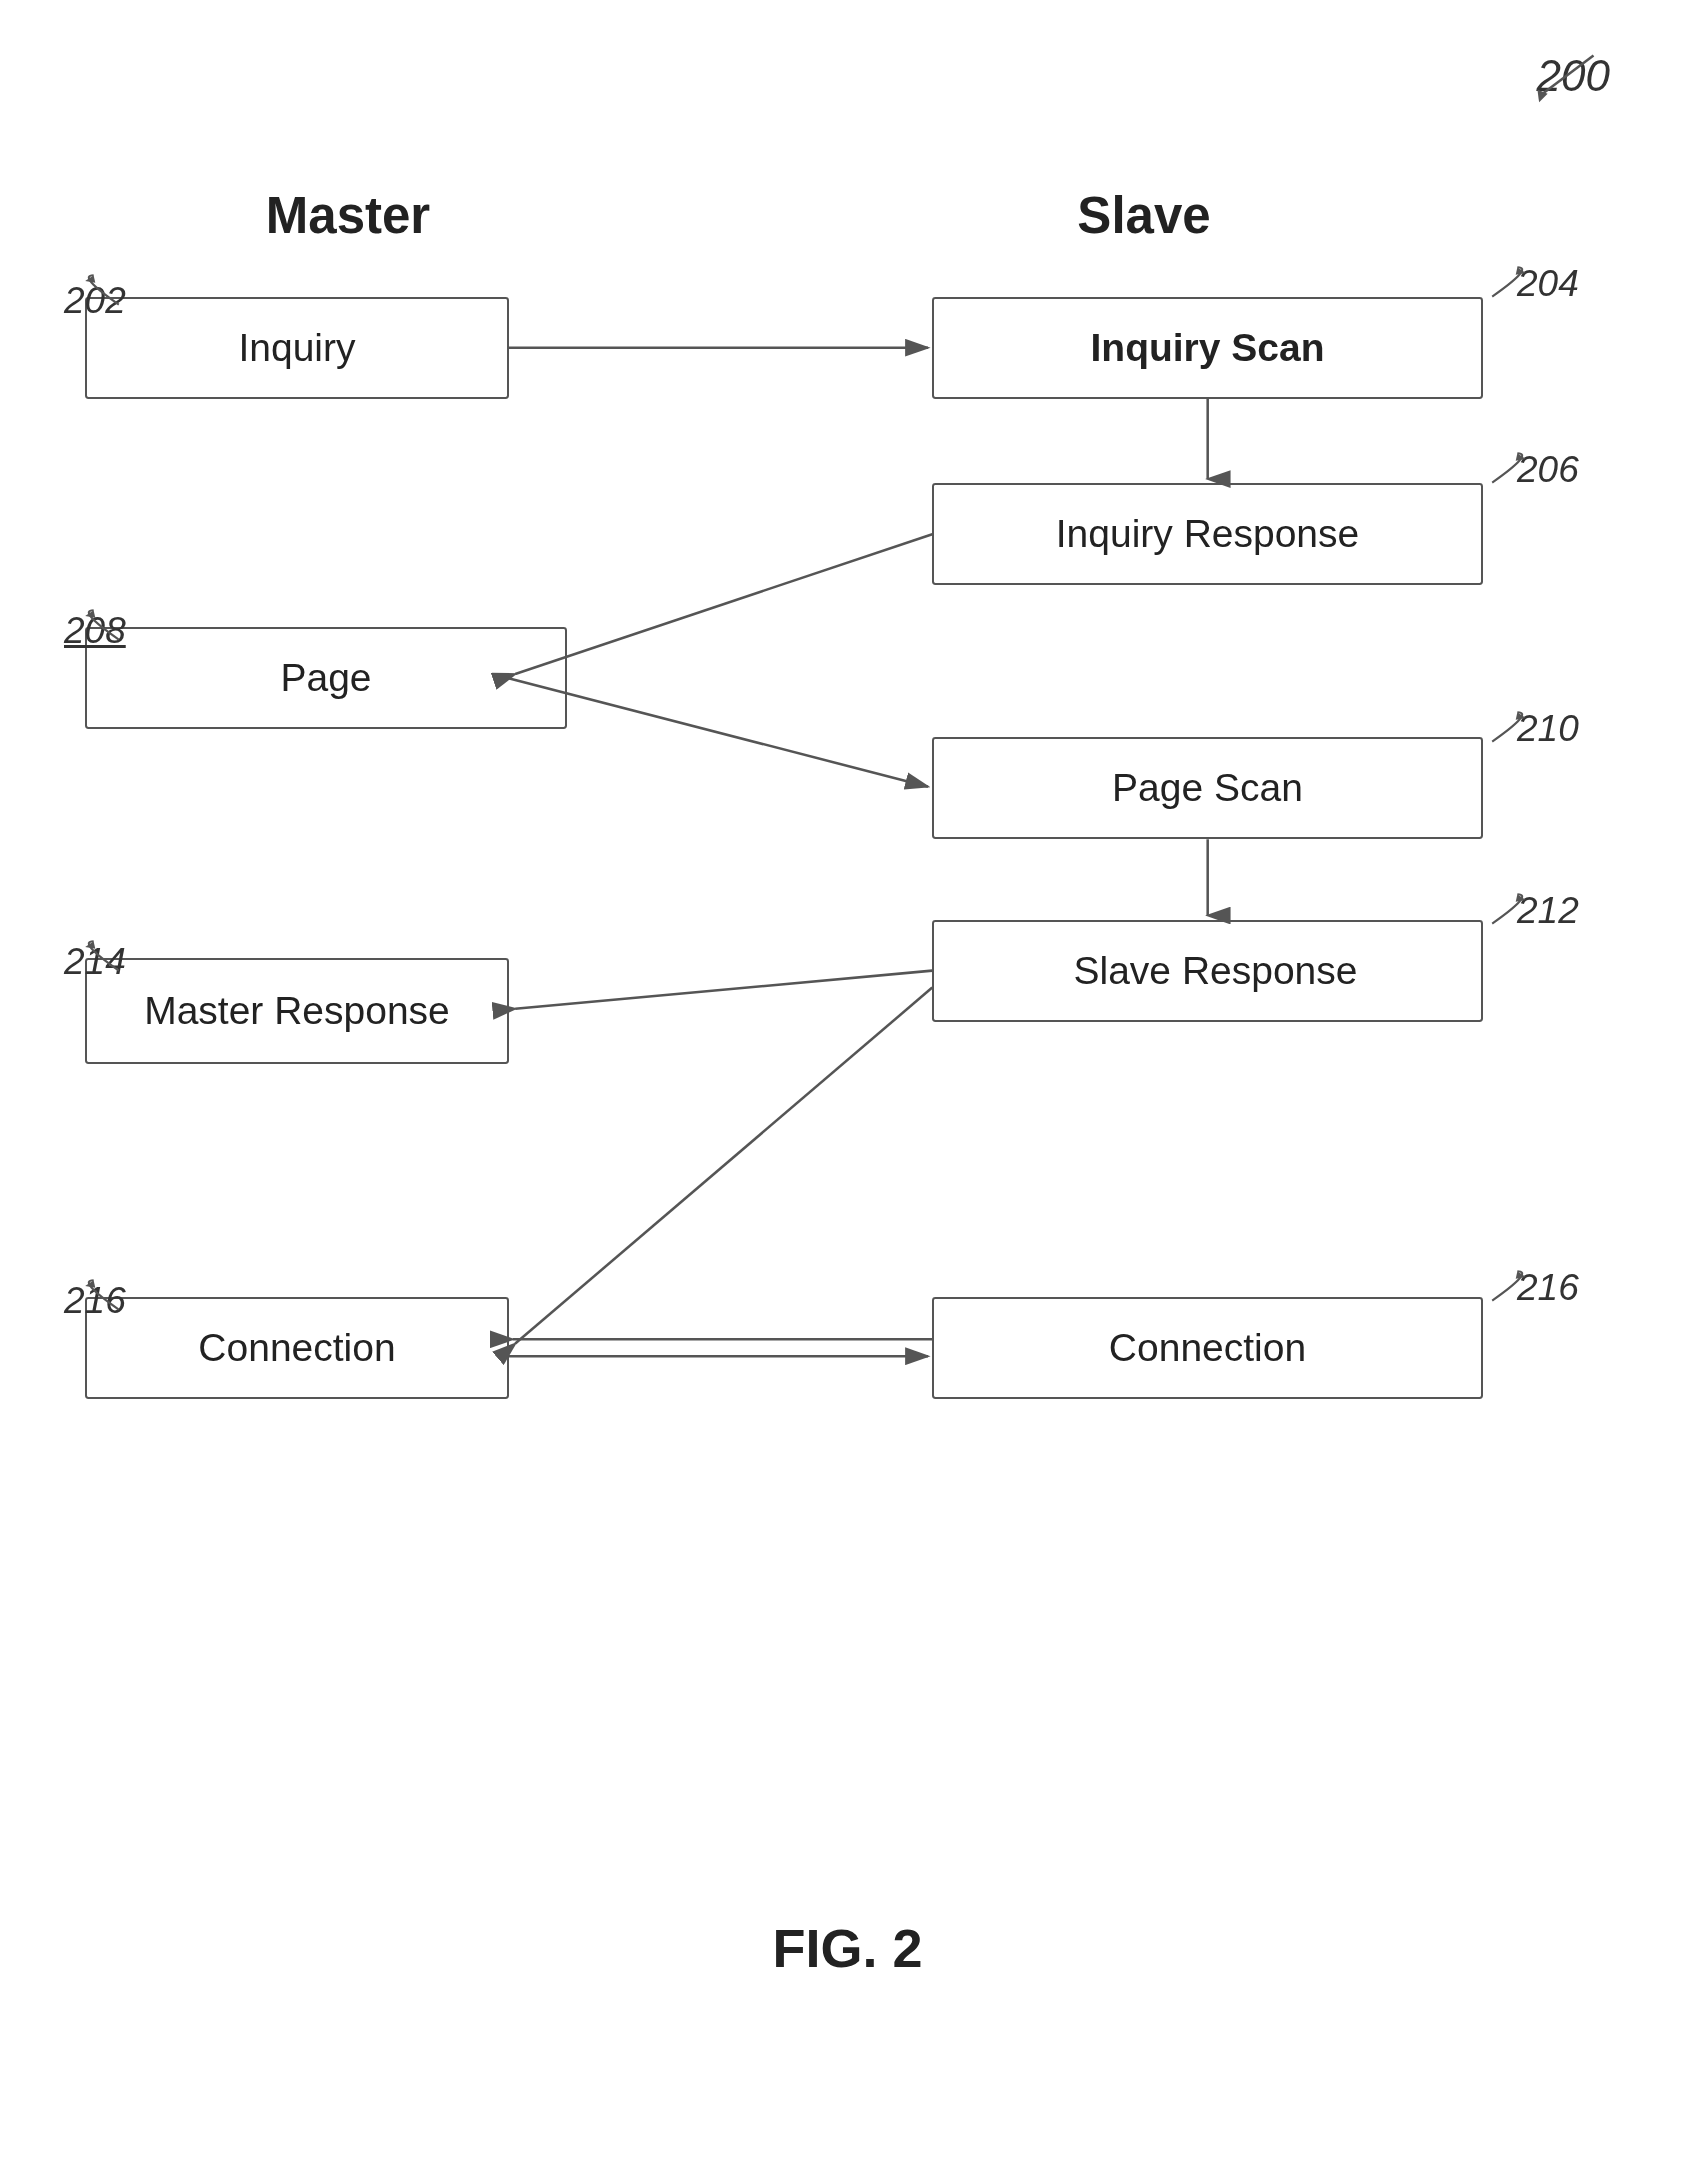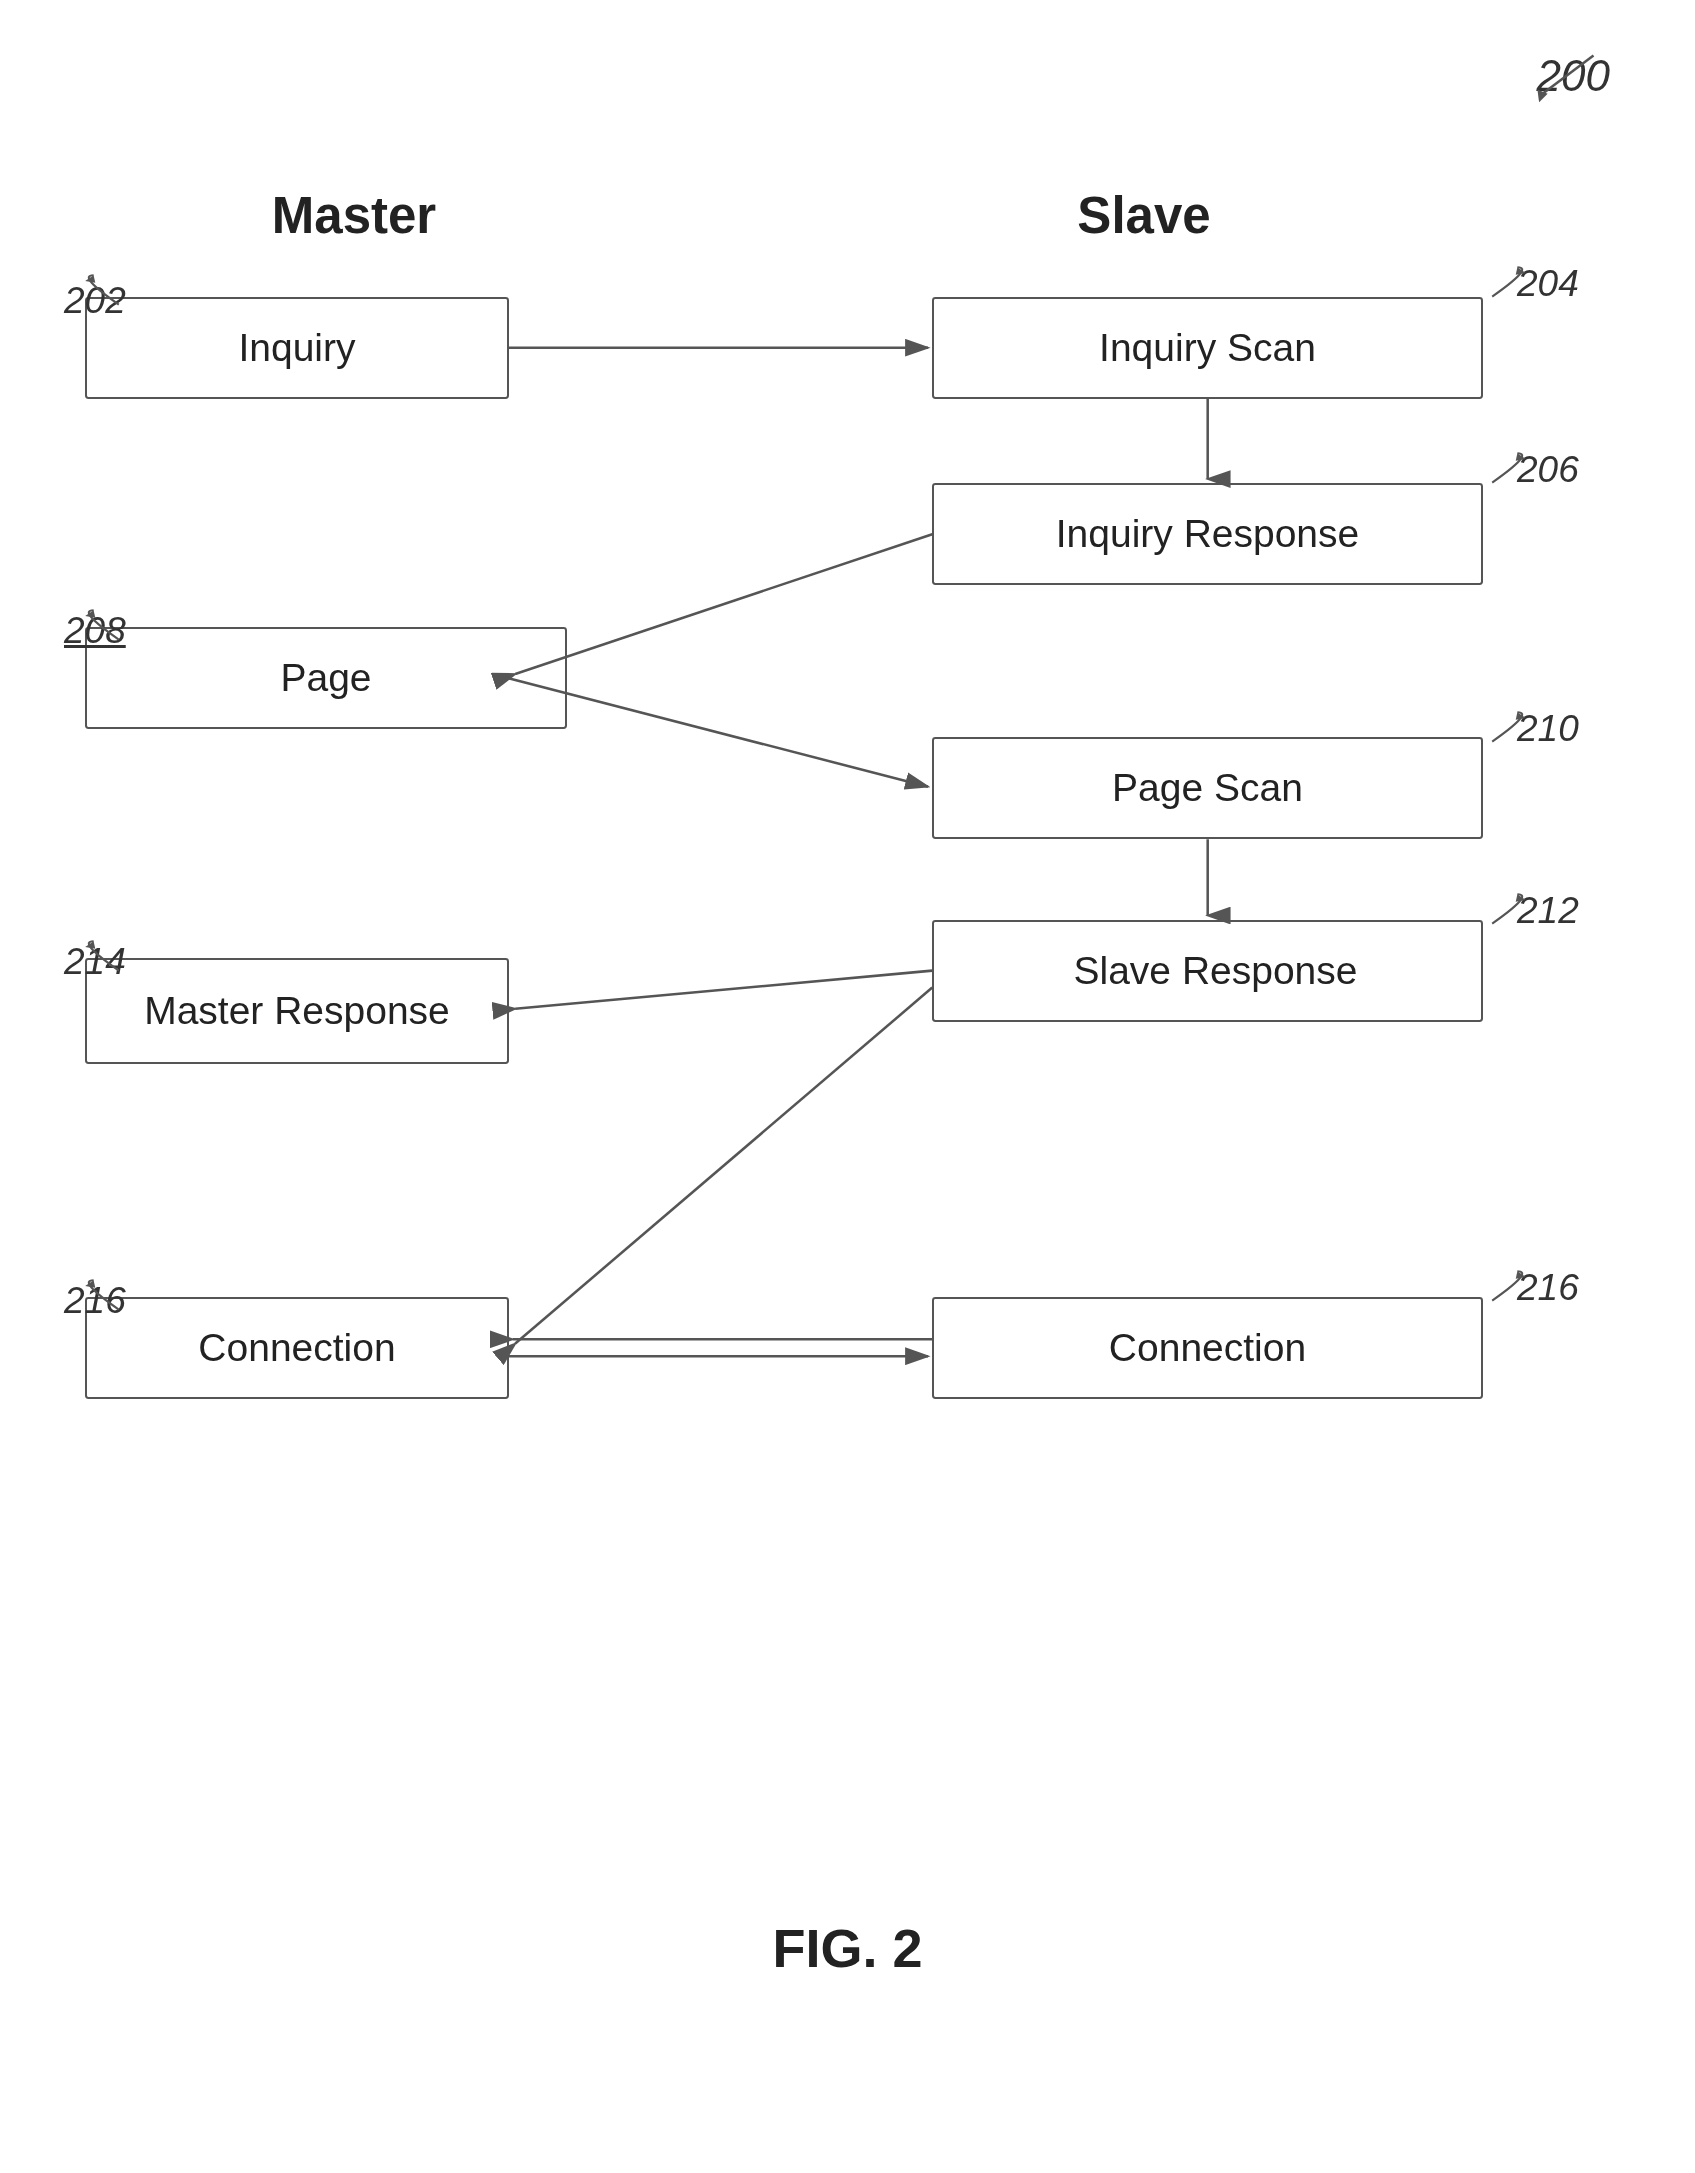--- a/index.html
+++ b/index.html
@@ -31,21 +31,21 @@
 
     .column-title {
       position: absolute;
       top: 186px;
       font-size: 51px;
       font-weight: bold;
       color: #222;
       text-align: center;
     }
 
-    .col-master-title { left: 142px; width: 424px; }
+    .col-master-title { left: 136px; width: 424px; }
     .col-slave-title { left: 932px; width: 424px; }
 
     
     .box {
       position: absolute;
       border: 2.5px solid #555;
       background: #fff;
       display: flex;
       align-items: center;
       justify-content: center;
@@ -54,21 +54,21 @@
       border-radius: 3.4px;
     }
 
     
     .box-inquiry    { left: 85px;  top: 297px;  width: 424px; height: 102px; }
     .box-page       { left: 85px;  top: 627px;  width: 482px; height: 102px; }
     .box-master-resp{ left: 85px;  top: 958px; width: 424px; height: 106px; }
     .box-conn-master{ left: 85px;  top: 1297px; width: 424px; height: 102px; }
 
     
-    .box-inq-scan   { left: 932px; top: 297px;  width: 551px; height: 102px; }
+    .box-inq-scan   { left: 932px; top: 297px;  width: 551px; height: 102px; font-weight: bold; }
     .box-inq-resp   { left: 932px; top: 483px;  width: 551px; height: 102px; }
     .box-page-scan  { left: 932px; top: 737px;  width: 551px; height: 102px; }
     .box-slave-resp { left: 932px; top: 920px; width: 551px; height: 102px; padding-left: 16px; }
     .box-conn-slave { left: 932px; top: 1297px; width: 551px; height: 102px; }
 
     
     .ref-label {
       position: absolute;
       font-size: 37px;
       color: #333;

